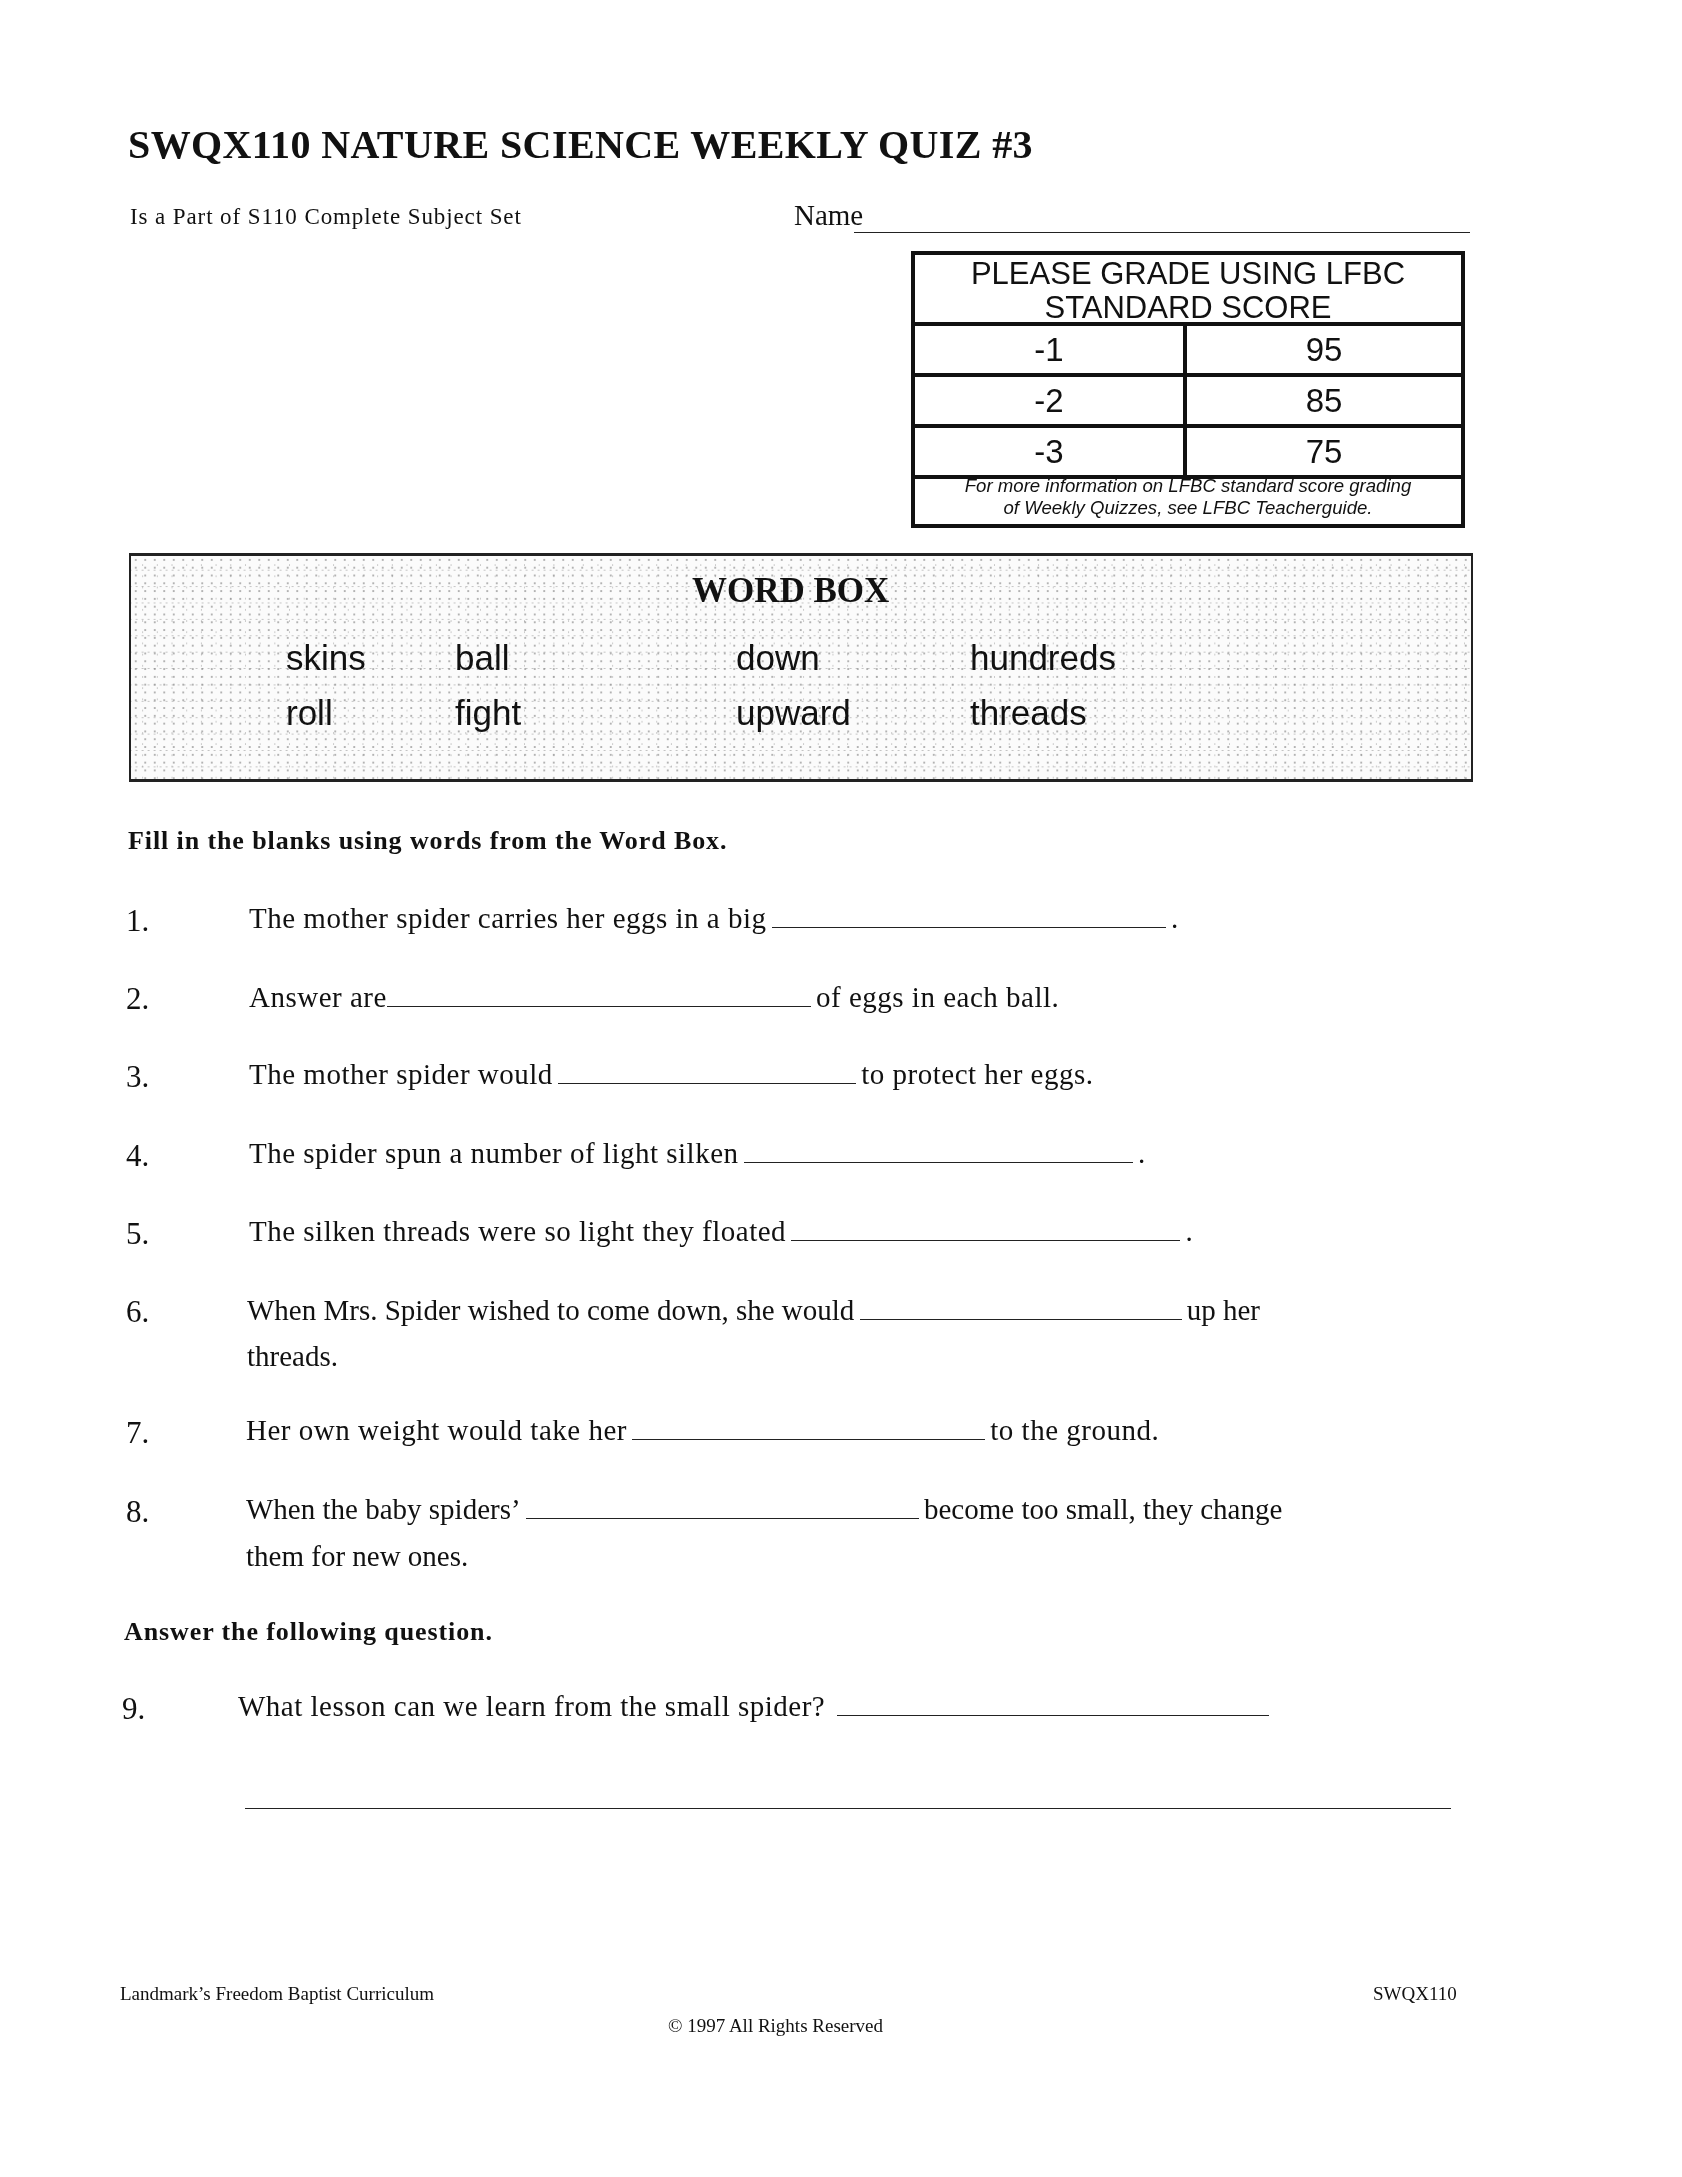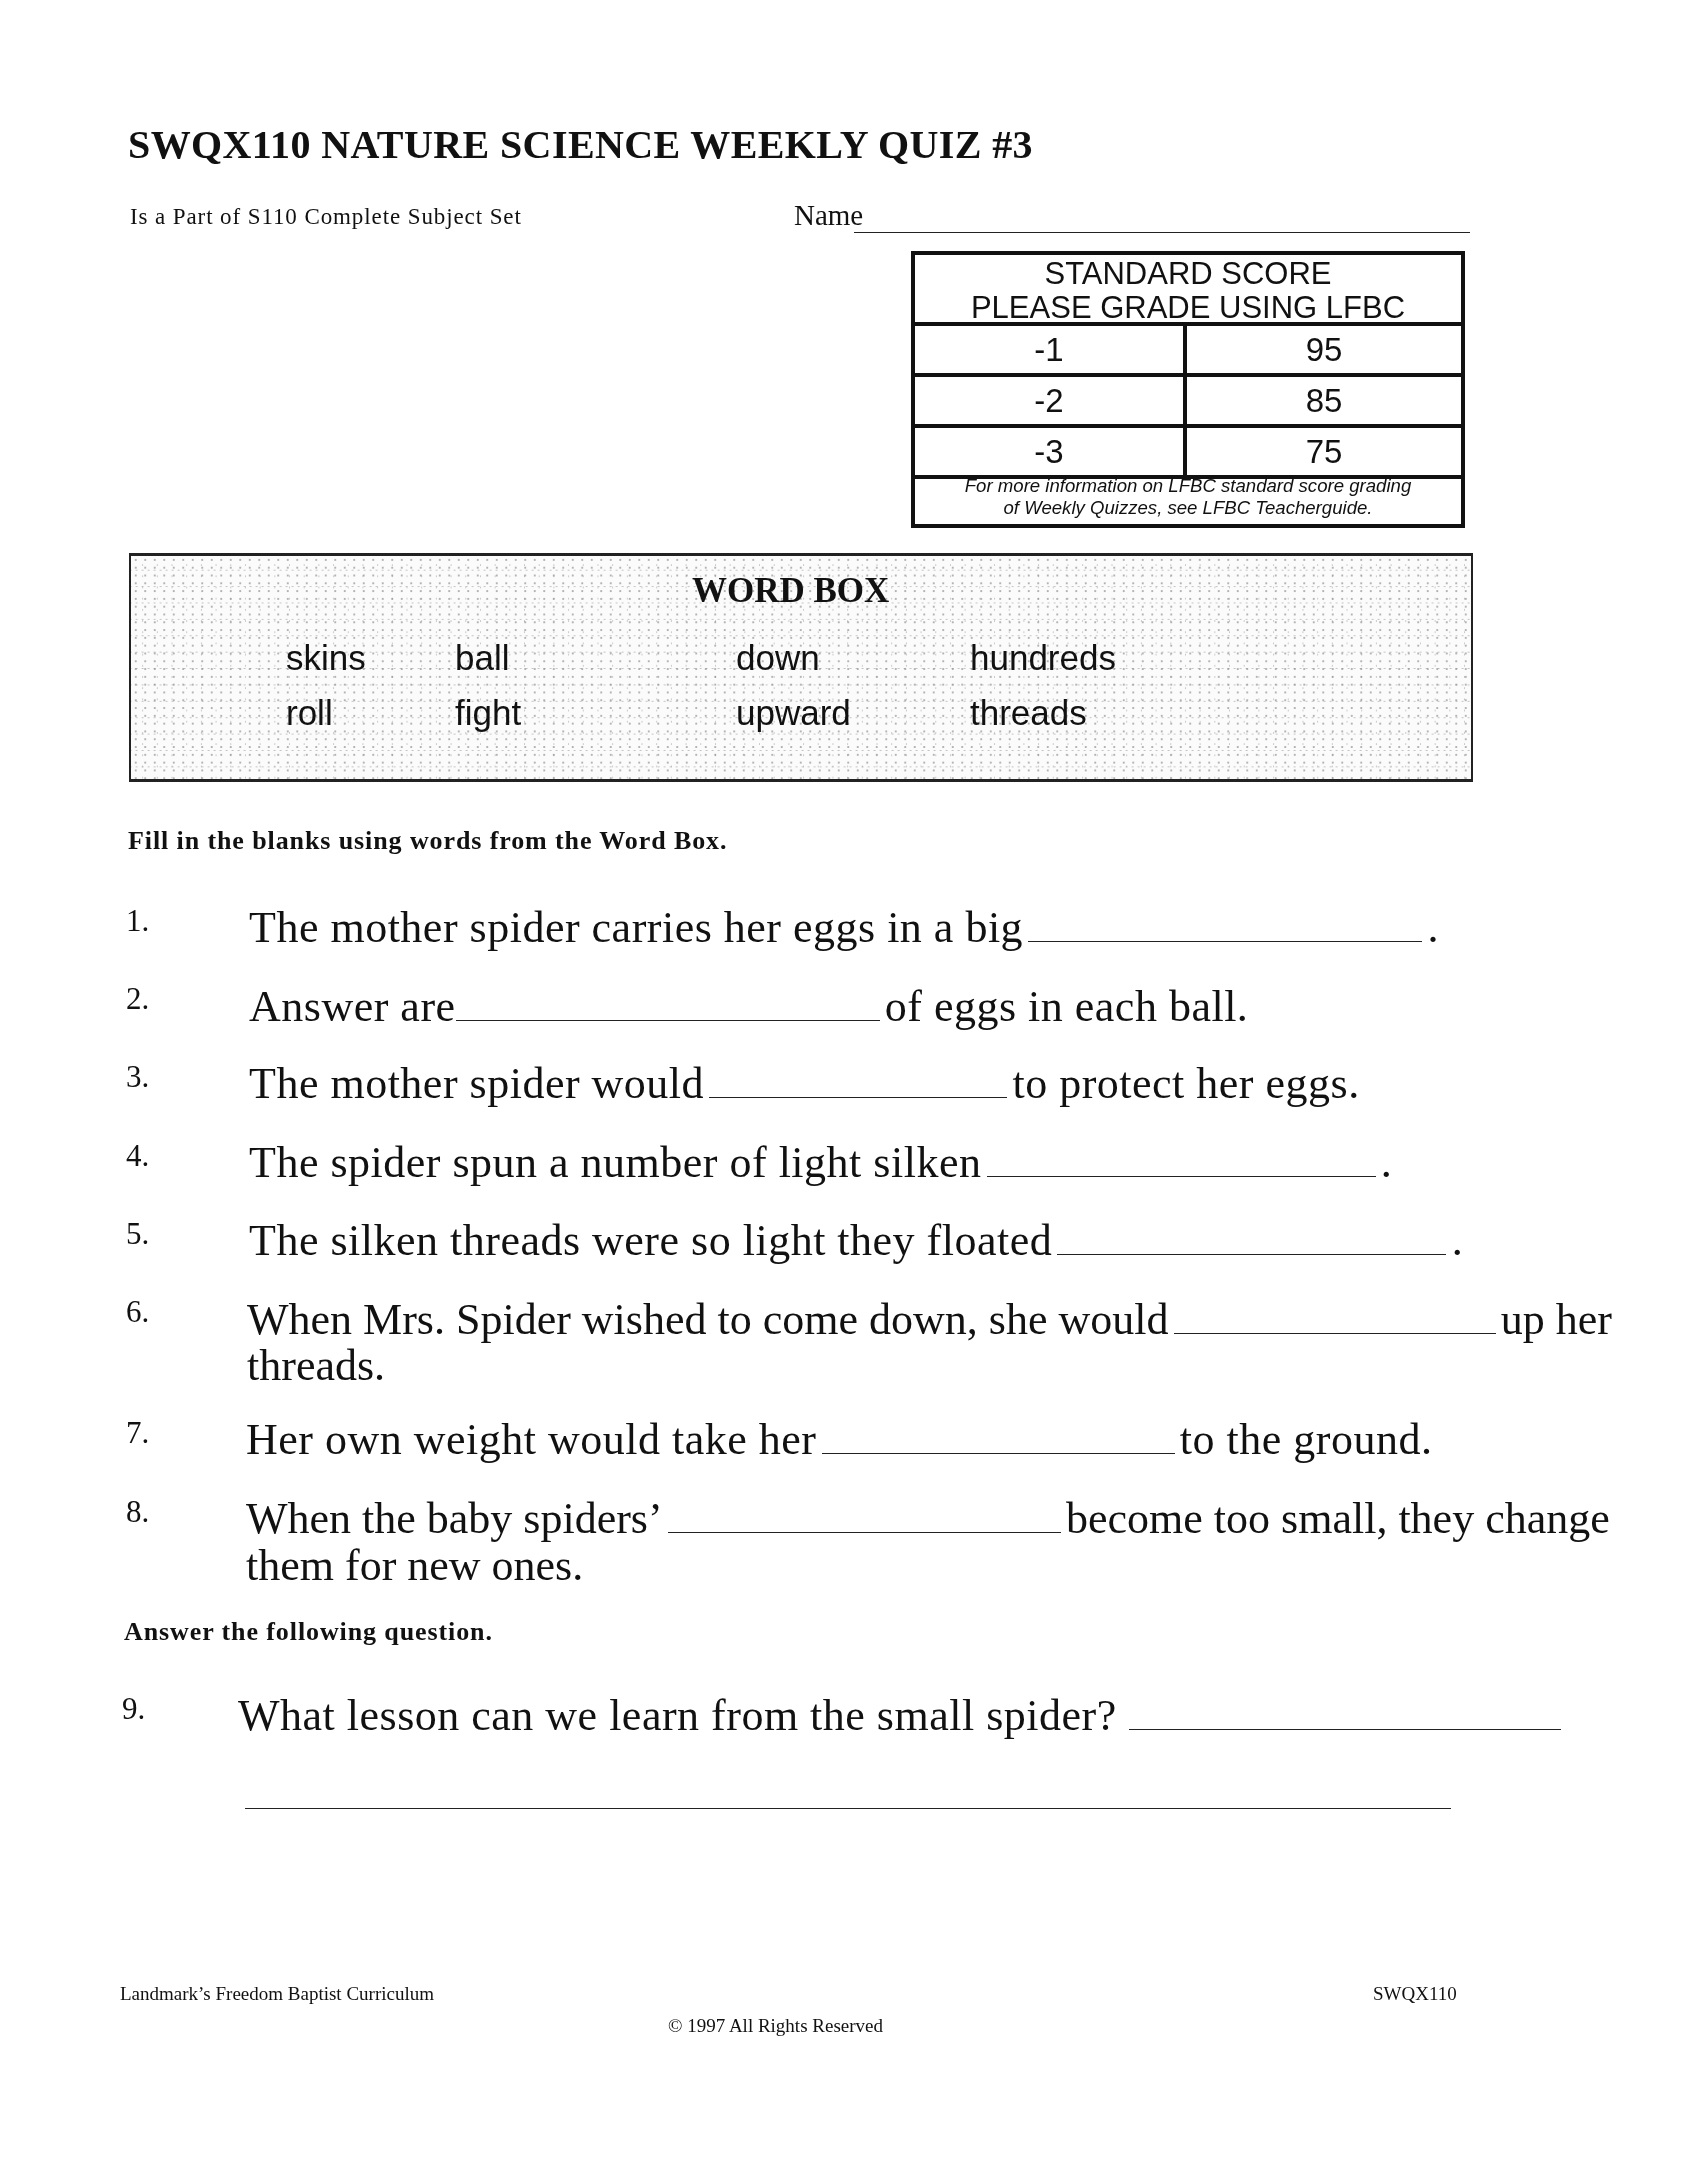--- a/index.html
+++ b/index.html
@@ -30,39 +30,39 @@
       radial-gradient(circle, rgba(110,110,110,0.4) 0.7px, transparent 1px);
     background-size: 9.5px 7.8px, 14.7px 11.2px, 6px 16.4px;
     background-position: 0 0, 4.3px 3.5px, 2.6px 6px;
   }
   #word-box-title { left:692px; top:571px; font-size:35px; font-weight:bold; font-family:"Liberation Serif", serif; }
   .word { font-family:"Liberation Sans", sans-serif; font-size:35px; }
 
   
   .instr { font-size:26px; font-weight:bold; letter-spacing:0.9px;text-align:center; }
   .qnum { font-size:31px; }
-  .qtext { font-size:44px; letter-spacing:0.5px; }
+  .qtext { font-size:29px; letter-spacing:0.5px; }
   .blank { display:inline-block; border-bottom:1.7px solid #222; height:0.9px; vertical-align:baseline; margin:0 5.2px; }
   .line { position:absolute; height:0; border-top:1.7px solid #222; }
 
   
   .footer { font-size:19px; }
 </style>
 </head>
 <body>
 
 <div id="title" class="abs">SWQX110 NATURE SCIENCE WEEKLY QUIZ #3</div>
 <div id="subtitle" class="abs">Is a Part of S110 Complete Subject Set</div>
 <div id="name-label" class="abs">Name</div>
 <div id="name-line" class="abs"></div>
 
 <div id="grade-table" class="abs">
   <div class="hdr">
+    <div>PLEASE GRADE USING LFBC</div>
     <div>STANDARD SCORE</div>
-    <div>PLEASE GRADE USING LFBC</div>
   </div>
   <div class="row" style="top:71px;">
     <div class="cell l">-1</div>
     <div class="cell r">95</div>
   </div>
   <div class="row" style="top:122px;">
     <div class="cell l">-2</div>
     <div class="cell r">85</div>
   </div>
   <div class="row" style="top:173px;">

